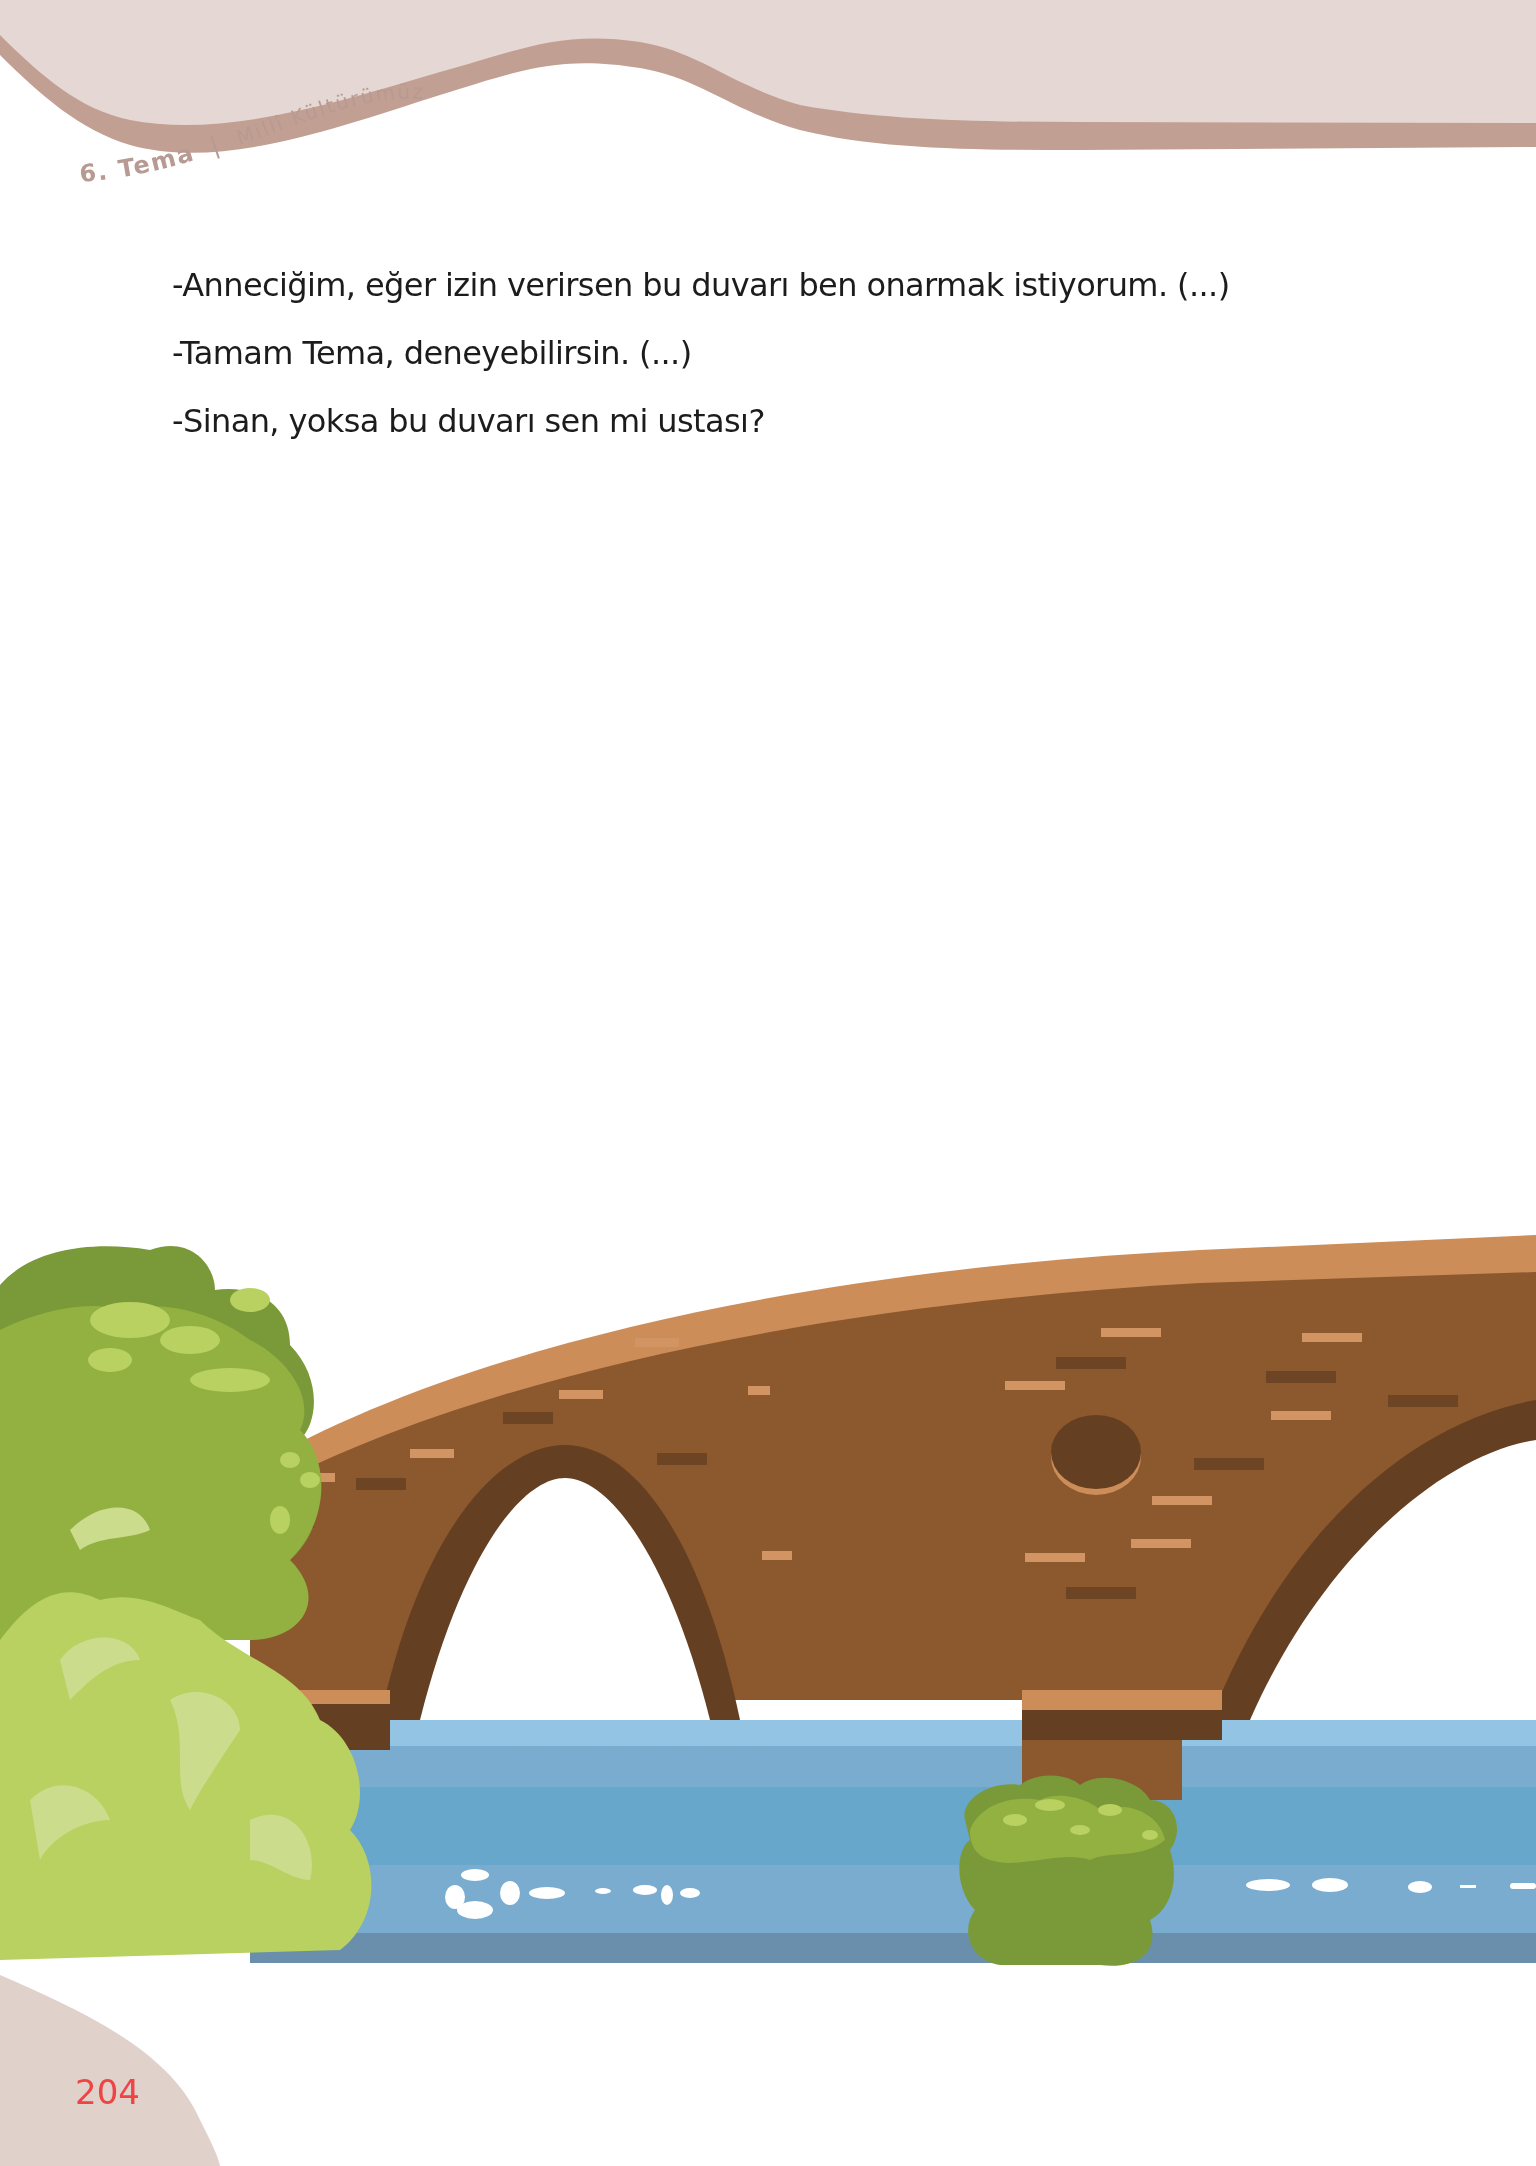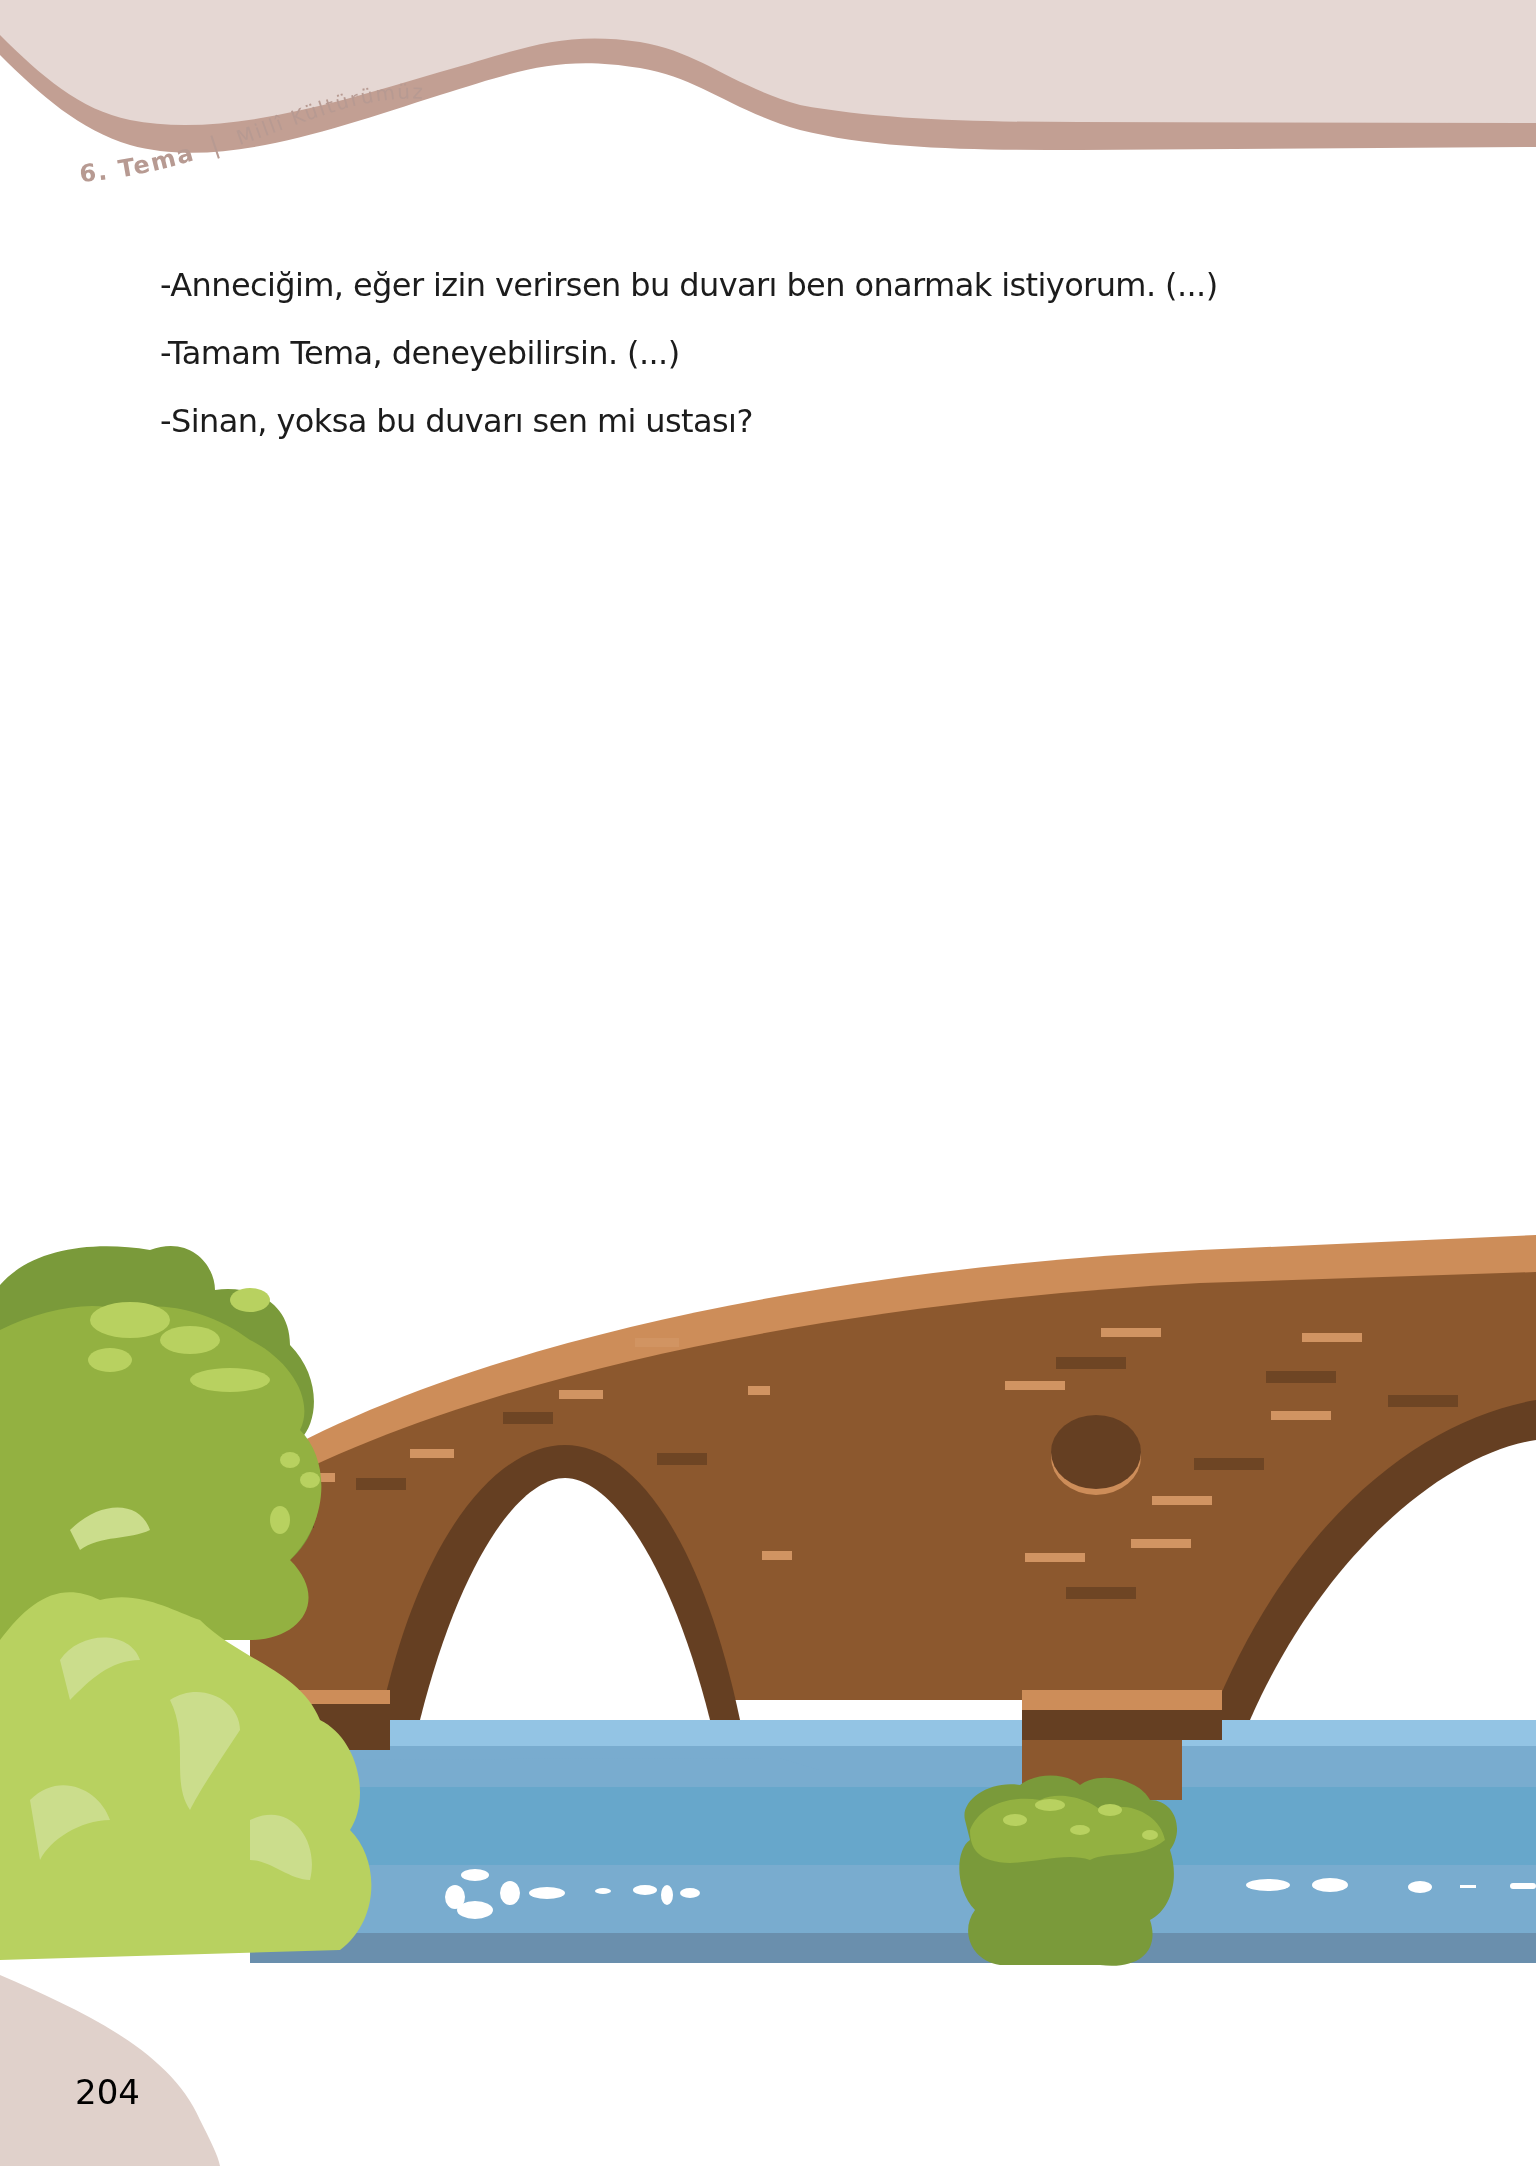--- a/index.html
+++ b/index.html
@@ -10,27 +10,27 @@
     .header-svg { position: absolute; left: 0; top: 0; width: 1536px; height: 200px; }
     .theme-label {
       position: absolute; left: 0; top: 0; width: 600px; height: 220px;
     }
     .body-text {
       position: absolute; left: 120px; top: 262px; width: 1300px;
       color: #1c1c1c; font-size: 32px; line-height: 46px;
       font-family: "DejaVu Sans", sans-serif; letter-spacing: -0.6px;
     }
     .para {
-      margin: 0 0 22px 0; text-indent: 40px; text-align: justify;
+      margin: 0 0 22px 12px; text-indent: 40px; text-align: justify;
     }
     .para.dialogue { text-align: left; }
     .illustration { position: absolute; left: 0; top: 1220px; width: 1536px; height: 760px; }
     .footer-shape { position: absolute; left: 0; top: 1970px; width: 240px; height: 196px; }
     .page-number {
-      position: absolute; left: 75px; top: 2072px; font-size: 34px; color: #000000;
+      position: absolute; left: 75px; top: 2072px; font-size: 34px; color: #ef4444;
       font-family: "DejaVu Sans", sans-serif;
     }
   </style>
 </head>
 <body>
 
 <svg class="header-svg" viewBox="0 0 1536 200" preserveAspectRatio="none">
   <path d="M0,55 C40,95 80,130 130,145 C220,170 330,130 440,95 C520,70 560,55 640,68 C700,78 730,110 800,130 C880,150 980,150 1080,150 L1536,147 L1536,0 L0,0 Z" fill="#c29f93"></path>
   <path d="M0,35 C40,75 80,110 130,120 C220,138 330,105 440,72 C520,50 560,30 640,42 C700,52 730,85 800,105 C880,120 980,122 1080,122 L1536,123 L1536,0 L0,0 Z" fill="#e5d7d3"></path>
 </svg>

